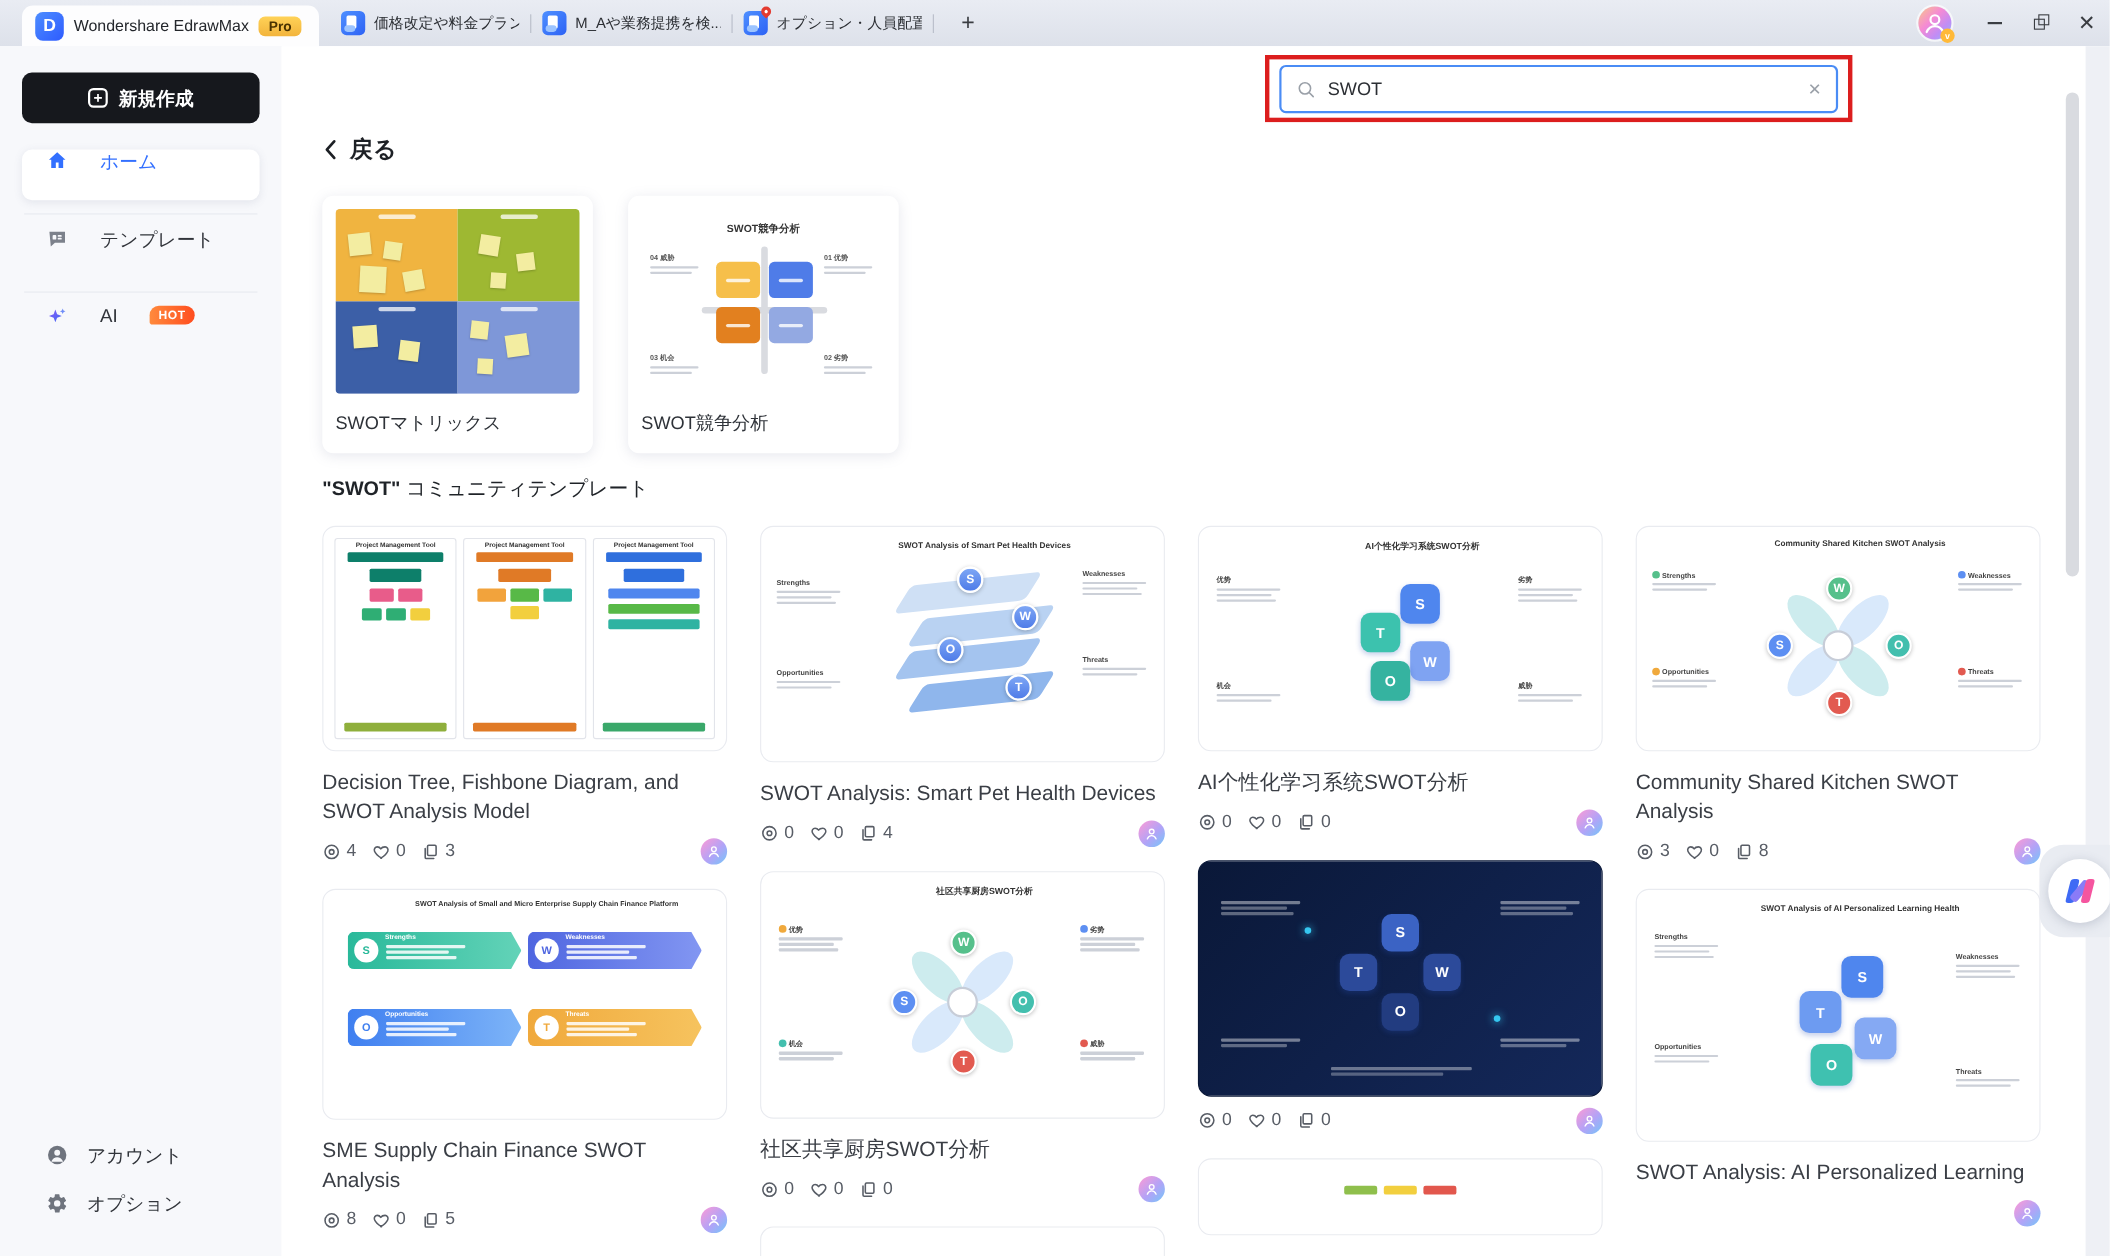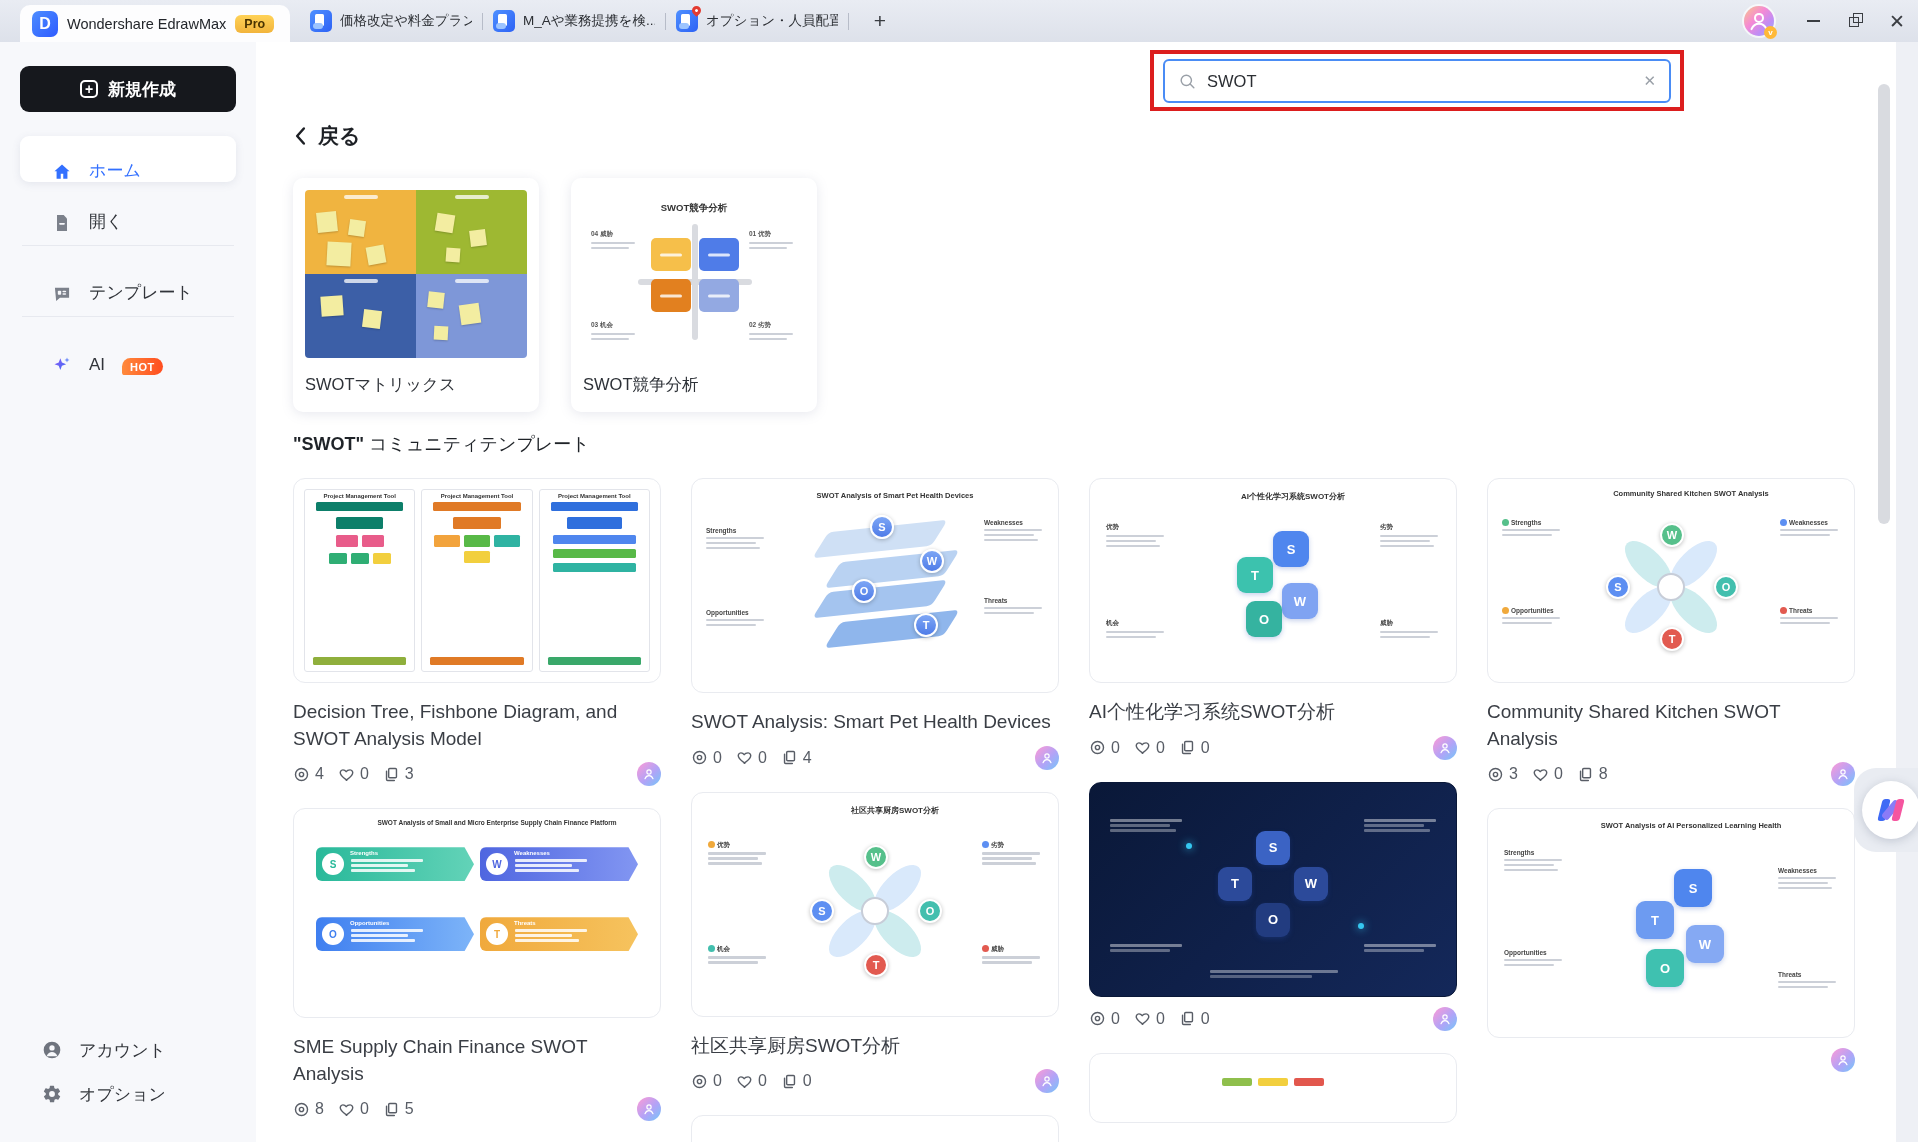--- a/index.html
+++ b/index.html
@@ -53,22 +53,22 @@
   .closex { font-size:19px; line-height:1; }
 
   
   .sidebar { position:absolute; left:0; top:42px; width:256px; height:1100px; background:#f7f8fb; }
   .newbtn { position:absolute; left:20px; top:24px; width:216px; height:46px; background:#16181d;
     color:#fff; border-radius:9px; display:flex; align-items:center; justify-content:center;
     gap:10px; font-size:17px; font-weight:bold; }
   .plusbox { width:18px; height:18px; border:2px solid #fff; border-radius:5px; font-size:14px;
     font-weight:bold; display:flex; align-items:center; justify-content:center; }
   .nav { position:absolute; left:20px; top:94px; width:216px; }
-  .nav-item { height:46px; margin-bottom:5px; border-radius:9px; display:flex; align-items:flex-end;
-    padding-left:32px; gap:17px; font-size:17px; color:#31343a; }
+  .nav-item { height:46px; margin-bottom:5px; border-radius:9px; display:flex; align-items:flex-start;
+    padding-left:22px; gap:29px; font-size:17px; color:#31343a; }
   .nav-item.active { background:#fff; color:#3370ff; box-shadow:0 2px 8px rgba(90,100,130,.12); }
   .nav-item .ni { width:20px; height:20px; color:#7c818b; flex:0 0 auto; }
   .nav-item.active .ni { color:#3370ff; }
   .navdiv { height:1px; background:#e7e9ef; margin:12px 2px; }
   .hot { background:linear-gradient(90deg,#ff8a3c,#ff4d1f); color:#fff; font-size:11px;
     font-weight:bold; padding:2.5px 8px; border-radius:10px 10px 10px 3px; letter-spacing:.5px; }
   .side-bottom { position:absolute; left:20px; top:986px; width:216px; }
   .sb-item { height:44px; display:flex; align-items:center; padding-left:22px; gap:17px;
     font-size:17px; color:#31343a; }
   .sb-item .ni { width:20px; height:20px; color:#6f747e; }
@@ -230,27 +230,20 @@
   <div class="newbtn">
     <span class="plusbox">+</span>
     <span>新規作成</span>
   </div>
   <div class="nav">
     <div class="nav-item active">
       <svg class="ni" viewBox="0 0 24 24">
           <path d="M12 3l9 8h-2.5v9h-5v-6h-3v6h-5v-9H3z" fill="currentColor"></path>
         </svg>
       <span>ホーム</span>
-    </div>
-    <div class="nav-item">
-      <svg class="ni" viewBox="0 0 24 24">
-          <path d="M6 2.5h8l4 4v15H6z" fill="currentColor"></path>
-          <rect x="8.5" y="12" width="7" height="2" rx="1" fill="#f7f8fb"></rect>
-        </svg>
-      <span>開く</span>
     </div>
     <div class="navdiv"></div>
     <div class="nav-item">
       <svg class="ni" viewBox="0 0 24 24">
           <path d="M3.5 4.5h17v12h-11l-4.5 4z" fill="currentColor"></path>
           <rect x="7" y="8" width="4" height="5" rx="1" fill="#f7f8fb"></rect>
           <rect x="12.5" y="8" width="4.5" height="2" rx="1" fill="#f7f8fb"></rect>
           <rect x="12.5" y="11" width="4.5" height="2" rx="1" fill="#f7f8fb"></rect>
         </svg>
       <span>テンプレート</span>
@@ -769,20 +762,21 @@
           <div class="tt" style="top:12px;font-size:7.5px">SWOT Analysis of AI Personalized Learning Health</div>
           <div class="mini-lab" style="left:16px;top:40px"><span>Strengths</span><i class="ln" style="width:58px;display:block"></i><i class="ln" style="width:50px;display:block"></i><i class="ln" style="width:54px;display:block"></i></div>
           <div class="mini-lab" style="right:12px;top:58px"><span>Weaknesses</span><i class="ln" style="width:58px;display:block"></i><i class="ln" style="width:50px;display:block"></i><i class="ln" style="width:54px;display:block"></i></div>
           <div class="mini-lab" style="left:16px;top:140px"><span>Opportunities</span><i class="ln" style="width:58px;display:block"></i><i class="ln" style="width:50px;display:block"></i></div>
           <div class="mini-lab" style="right:12px;top:162px"><span>Threats</span><i class="ln" style="width:58px;display:block"></i><i class="ln" style="width:50px;display:block"></i></div>
           <div class="sq" style="left:186px;top:60px;width:38px;height:38px;background:#4f86ee">S</div>
           <div class="sq" style="left:148px;top:92px;width:38px;height:38px;background:#6d9bf1">T</div>
           <div class="sq" style="left:198px;top:116px;width:38px;height:38px;background:#85a9f3">W</div>
           <div class="sq" style="left:158px;top:140px;width:38px;height:38px;background:#3fc1b0">O</div>
         </div>
+        <div class="ctitle">SWOT Analysis: AI Personalized Learning</div>
         <div class="cstats">
           <span class="cavatar">
               <svg viewBox="0 0 24 24" style="width:16px;height:16px">
                 <circle cx="12" cy="9" r="3.2" fill="none" stroke="#fff" stroke-width="1.8"></circle>
                 <path d="M6 19c1.2-3 3.5-4.5 6-4.5s4.8 1.5 6 4.5" fill="none" stroke="#fff" stroke-width="1.8" stroke-linecap="round"></path>
               </svg>
             </span>
         </div>
       </div>
     </div>

